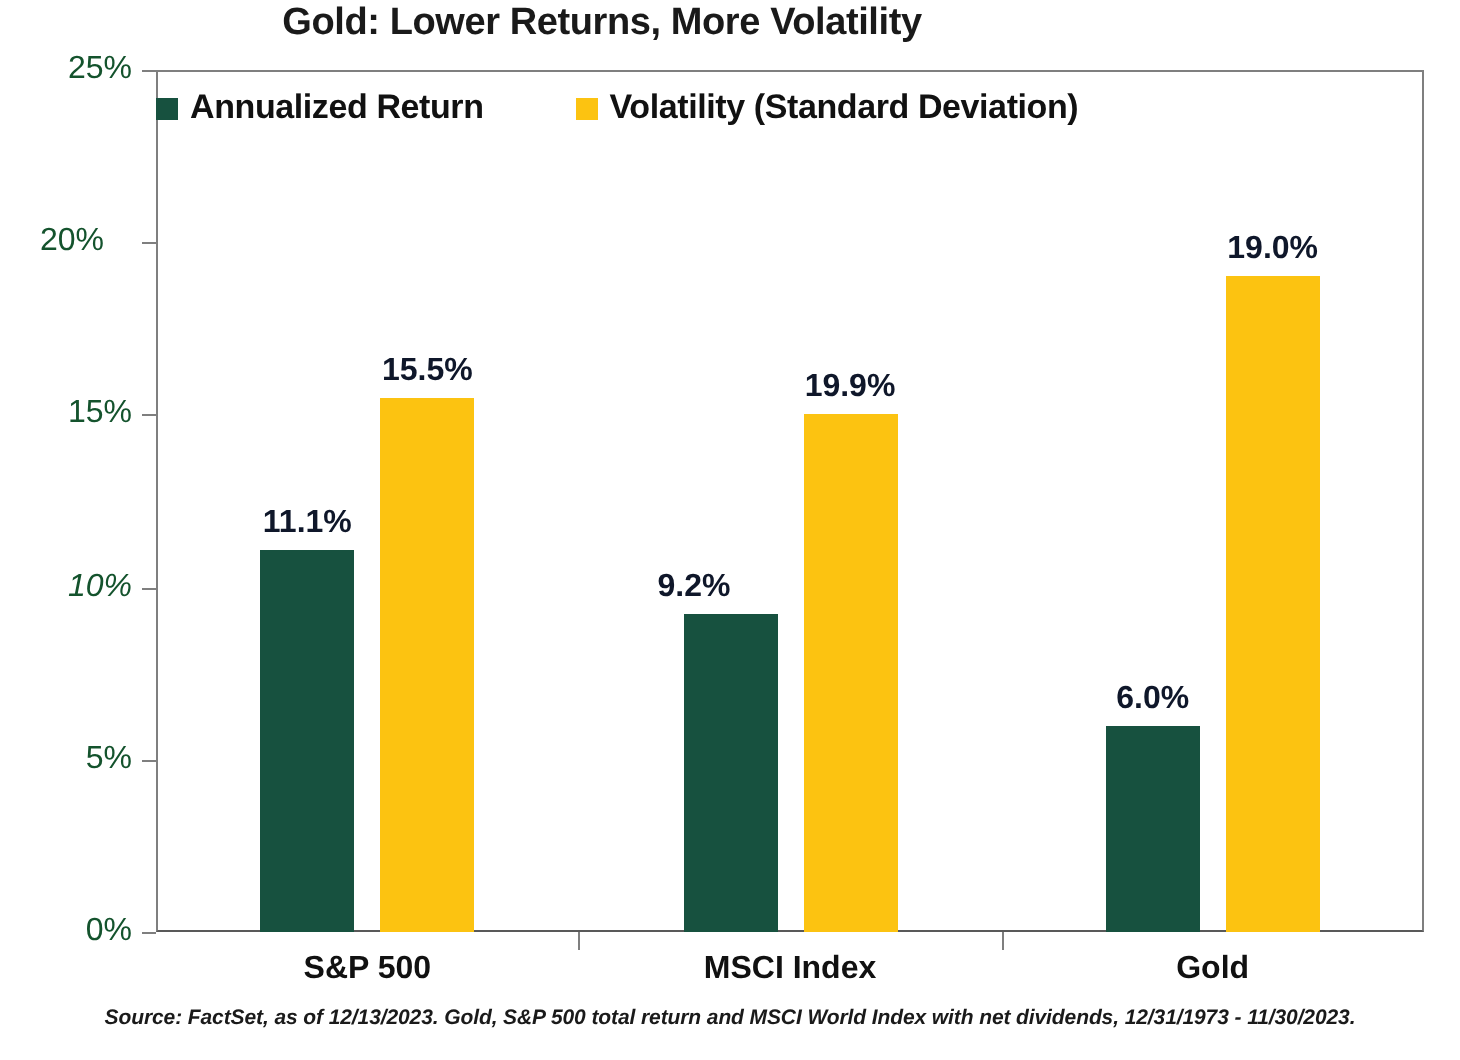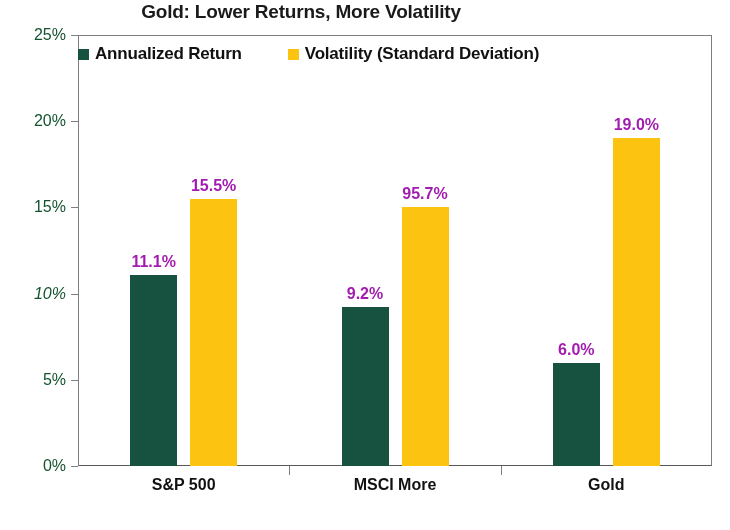--- a/index.html
+++ b/index.html
@@ -111,21 +111,21 @@
 
   
   .bar {
     position: absolute;
     bottom: 0;
   }
   .bar-label {
     position: absolute;
     font-size: 16px;
     font-weight: bold;
-    color: #a21caf;
+    color: #0f172a;
     text-align: center;
     white-space: nowrap;
     transform: translateX(-50%);
   }
 
   
   .x-sep {
     position: absolute;
     top: 466px;
     width: 0;
@@ -168,21 +168,21 @@
 
   <div id="y-axis-labels">
       <div class="ytl" style="top: 466px;">0%</div>
       <div class="ytick-mark" style="top: 466px;"></div>
       <div class="ytl" style="top: 379.8px;">5%</div>
       <div class="ytick-mark" style="top: 379.8px;"></div>
       <div class="ytl" style="top: 293.6px; font-style: italic;">10%</div>
       <div class="ytick-mark" style="top: 293.6px;"></div>
       <div class="ytl" style="top: 207.4px;">15%</div>
       <div class="ytick-mark" style="top: 207.4px;"></div>
-      <div class="ytl" style="top: 121.2px;">20%</div>
+      <div class="ytl" style="top: 121.2px; text-align: center;">20%</div>
       <div class="ytick-mark" style="top: 121.2px;"></div>
       <div class="ytl" style="top: 35px;">25%</div>
       <div class="ytick-mark" style="top: 35px;"></div>
     </div>
 
   <div id="legend">
     <div class="legend-item">
       <span class="legend-swatch" style="background: rgb(23, 81, 63);"></span>
       <span class="legend-label">Annualized Return</span>
     </div>
@@ -191,31 +191,32 @@
       <span class="legend-label">Volatility (Standard Deviation)</span>
     </div>
   </div>
 
   <div id="bars-layer">
       <div class="bar" style="position: absolute; left: 130.167px; top: 274.636px; width: 47px; height: 191.364px; background: rgb(23, 81, 63);"></div>
       <div class="bar-label" style="left: 153.667px; top: 252.636px;">11.1%</div>
       <div class="bar" style="position: absolute; left: 190.167px; top: 198.78px; width: 47px; height: 267.22px; background: rgb(252, 195, 17);"></div>
       <div class="bar-label" style="left: 213.667px; top: 176.78px;">15.5%</div>
       <div class="bar" style="position: absolute; left: 341.5px; top: 307.392px; width: 47px; height: 158.608px; background: rgb(23, 81, 63);"></div>
-      <div class="bar-label" style="left: 365px; top: 285.392px;">9.2%</div>
+      <div class="bar-label" style="left: 347px; top: 285.392px;">9.2%</div>
       <div class="bar" style="position: absolute; left: 401.5px; top: 207.4px; width: 47px; height: 258.6px; background: rgb(252, 195, 17);"></div>
-      <div class="bar-label" style="left: 425px; top: 185.4px;">95.7%</div>
+      <div class="bar-label" style="left: 425px; top: 185.4px;">19.9%</div>
       <div class="bar" style="position: absolute; left: 552.833px; top: 362.56px; width: 47px; height: 103.44px; background: rgb(23, 81, 63);"></div>
       <div class="bar-label" style="left: 576.333px; top: 340.56px; text-align: right;">6.0%</div>
       <div class="bar" style="position: absolute; left: 612.833px; top: 138.44px; width: 47px; height: 327.56px; background: rgb(252, 195, 17);"></div>
       <div class="bar-label" style="left: 636.333px; top: 116.44px;">19.0%</div>
     </div>
 
   <div id="xaxis-layer">
       <div class="x-sep" style="left: 289.333px;"></div>
       <div class="x-sep" style="left: 500.667px;"></div>
       <div class="x-cat-label" style="left: 183.667px;">S&amp;P 500</div>
-      <div class="x-cat-label" style="left: 395px;">MSCI More</div>
+      <div class="x-cat-label" style="left: 395px;">MSCI Index</div>
       <div class="x-cat-label" style="left: 606.333px;">Gold</div>
     </div>
 
+  <div id="source-note">Source: FactSet, as of 12/13/2023. Gold, S&amp;P 500 total return and MSCI World Index with net dividends, 12/31/1973 - 11/30/2023.</div>
 
 </div>
 
 </body></html>

